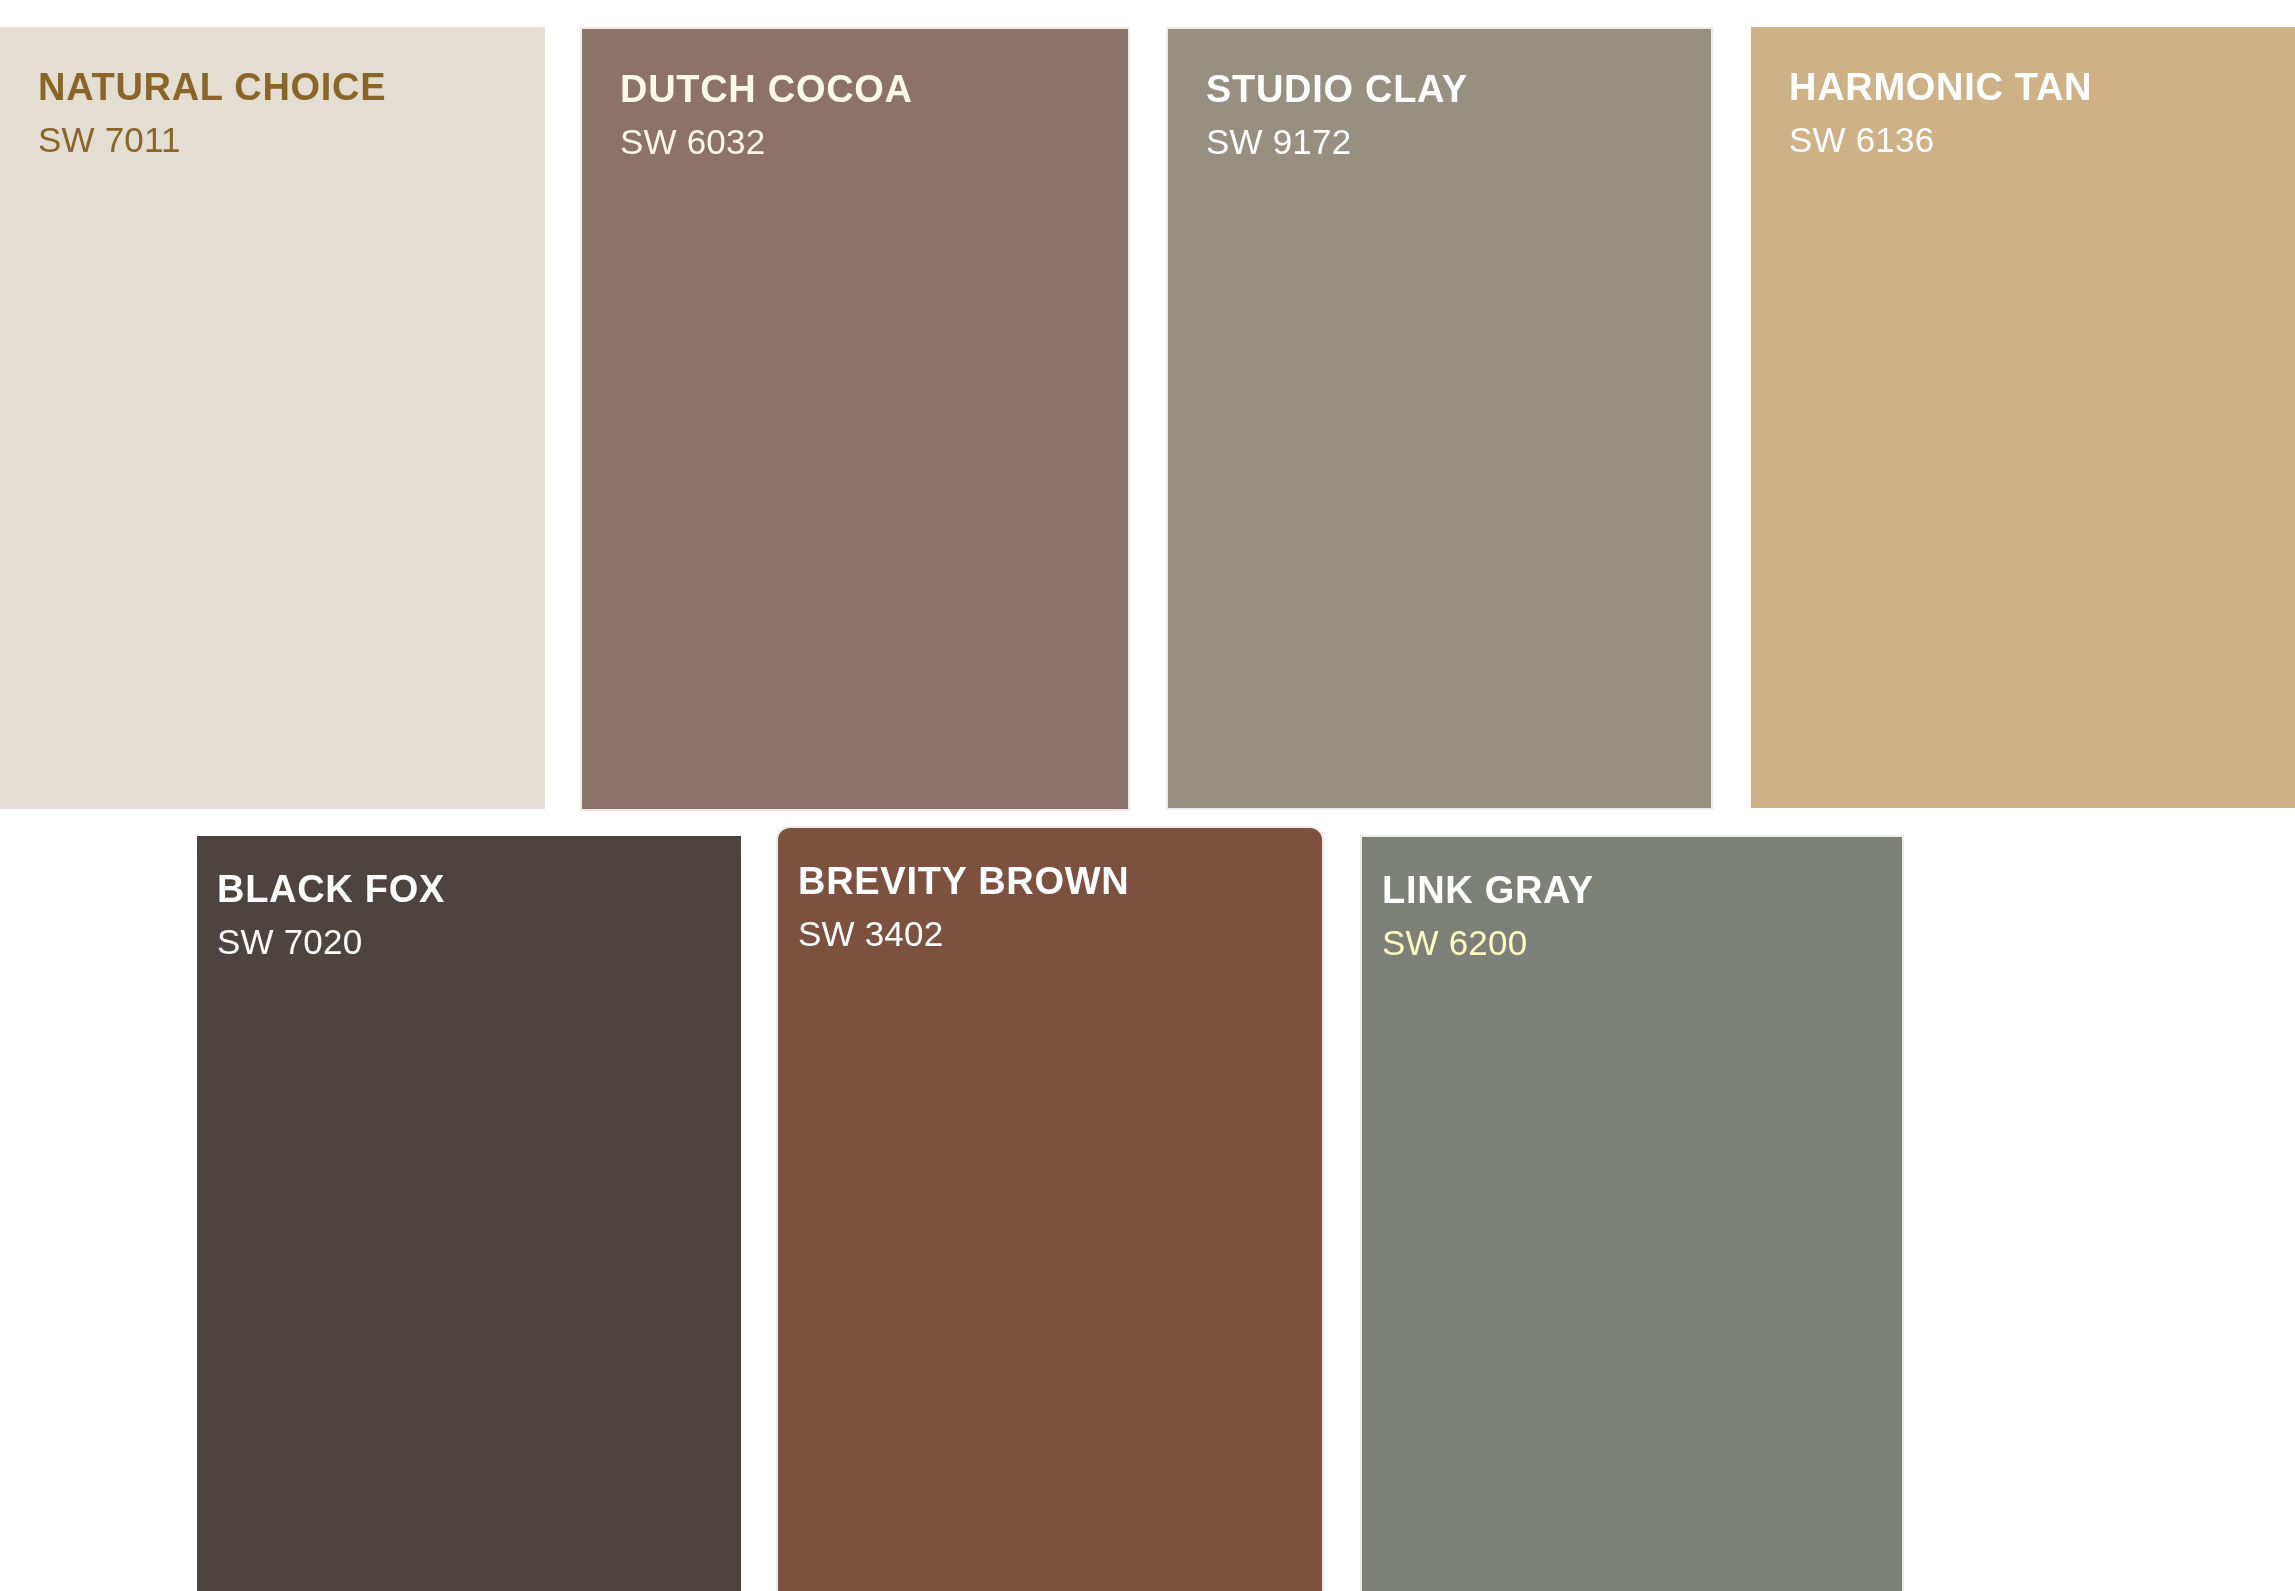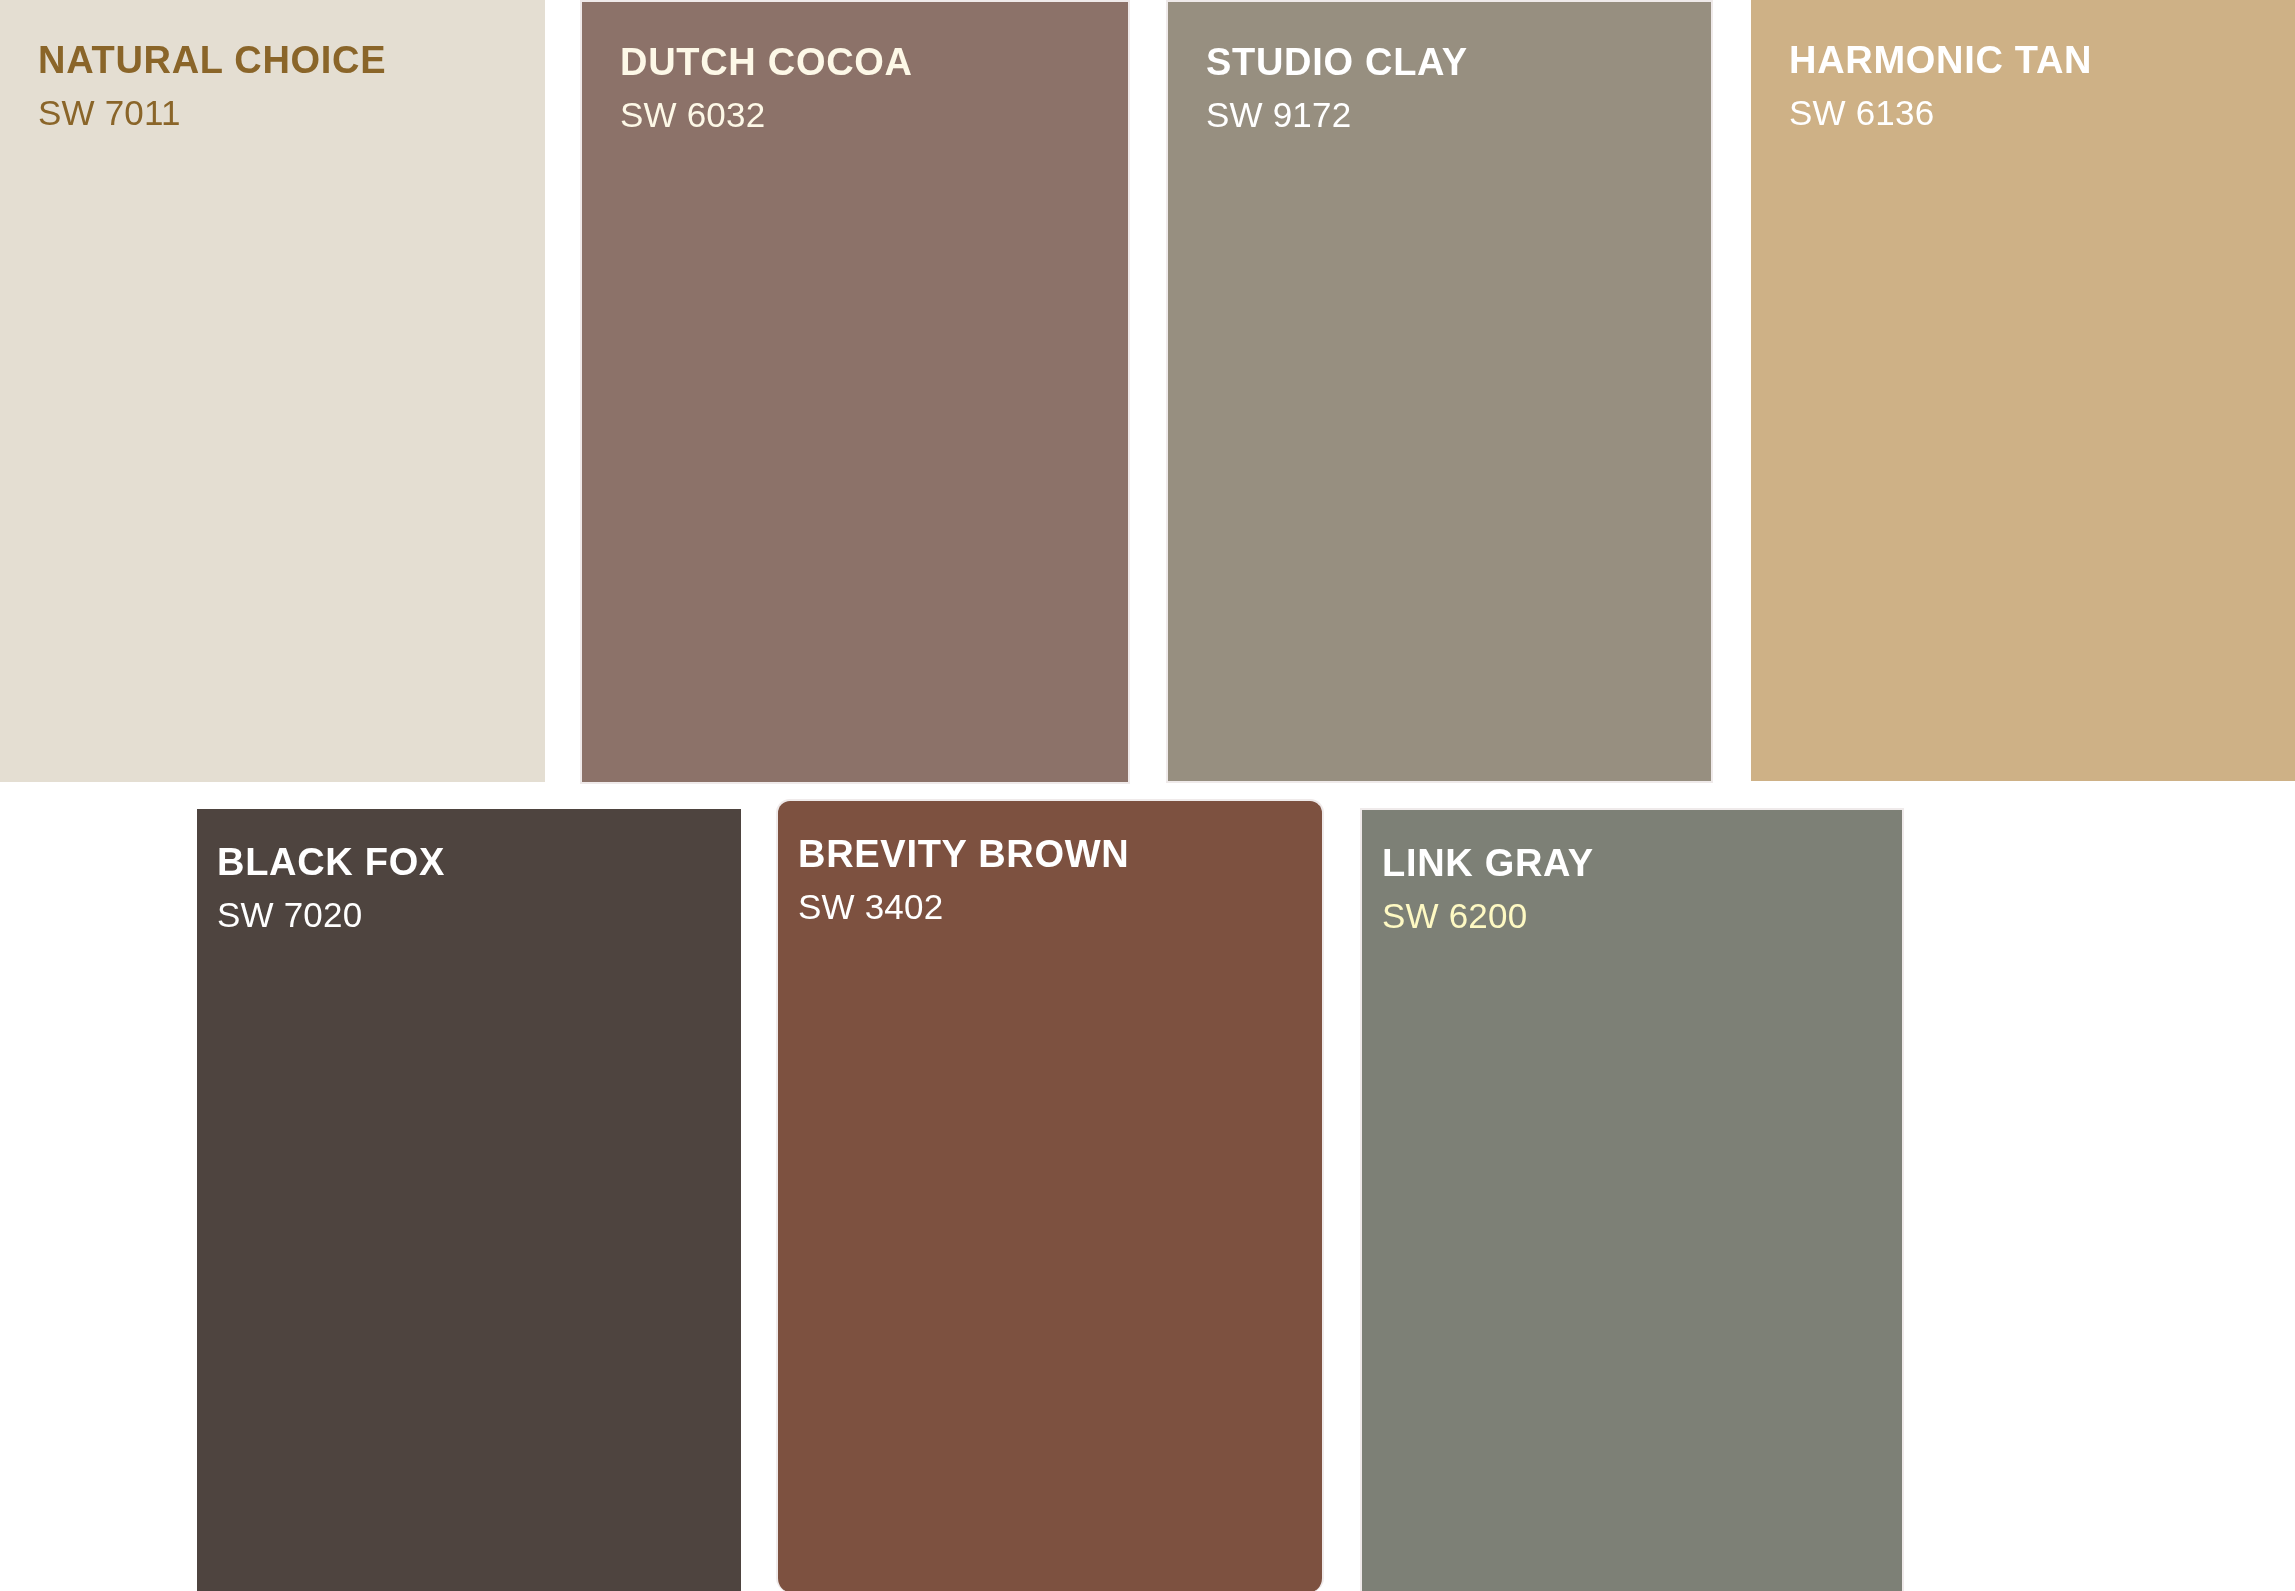--- a/index.html
+++ b/index.html
@@ -12,20 +12,21 @@
     height: 1592px;
     position: relative;
     overflow: hidden;
     font-family: "Liberation Sans", sans-serif;
   }
 
   #palette-board {
     position: absolute;
     inset: 0;
     background: #ffffff;
+    margin-top: 27px;
   }
 
   .swatch {
     position: absolute;
     box-sizing: border-box;
     overflow: hidden;
   }
 
   .swatch-label-block {
     position: absolute;

